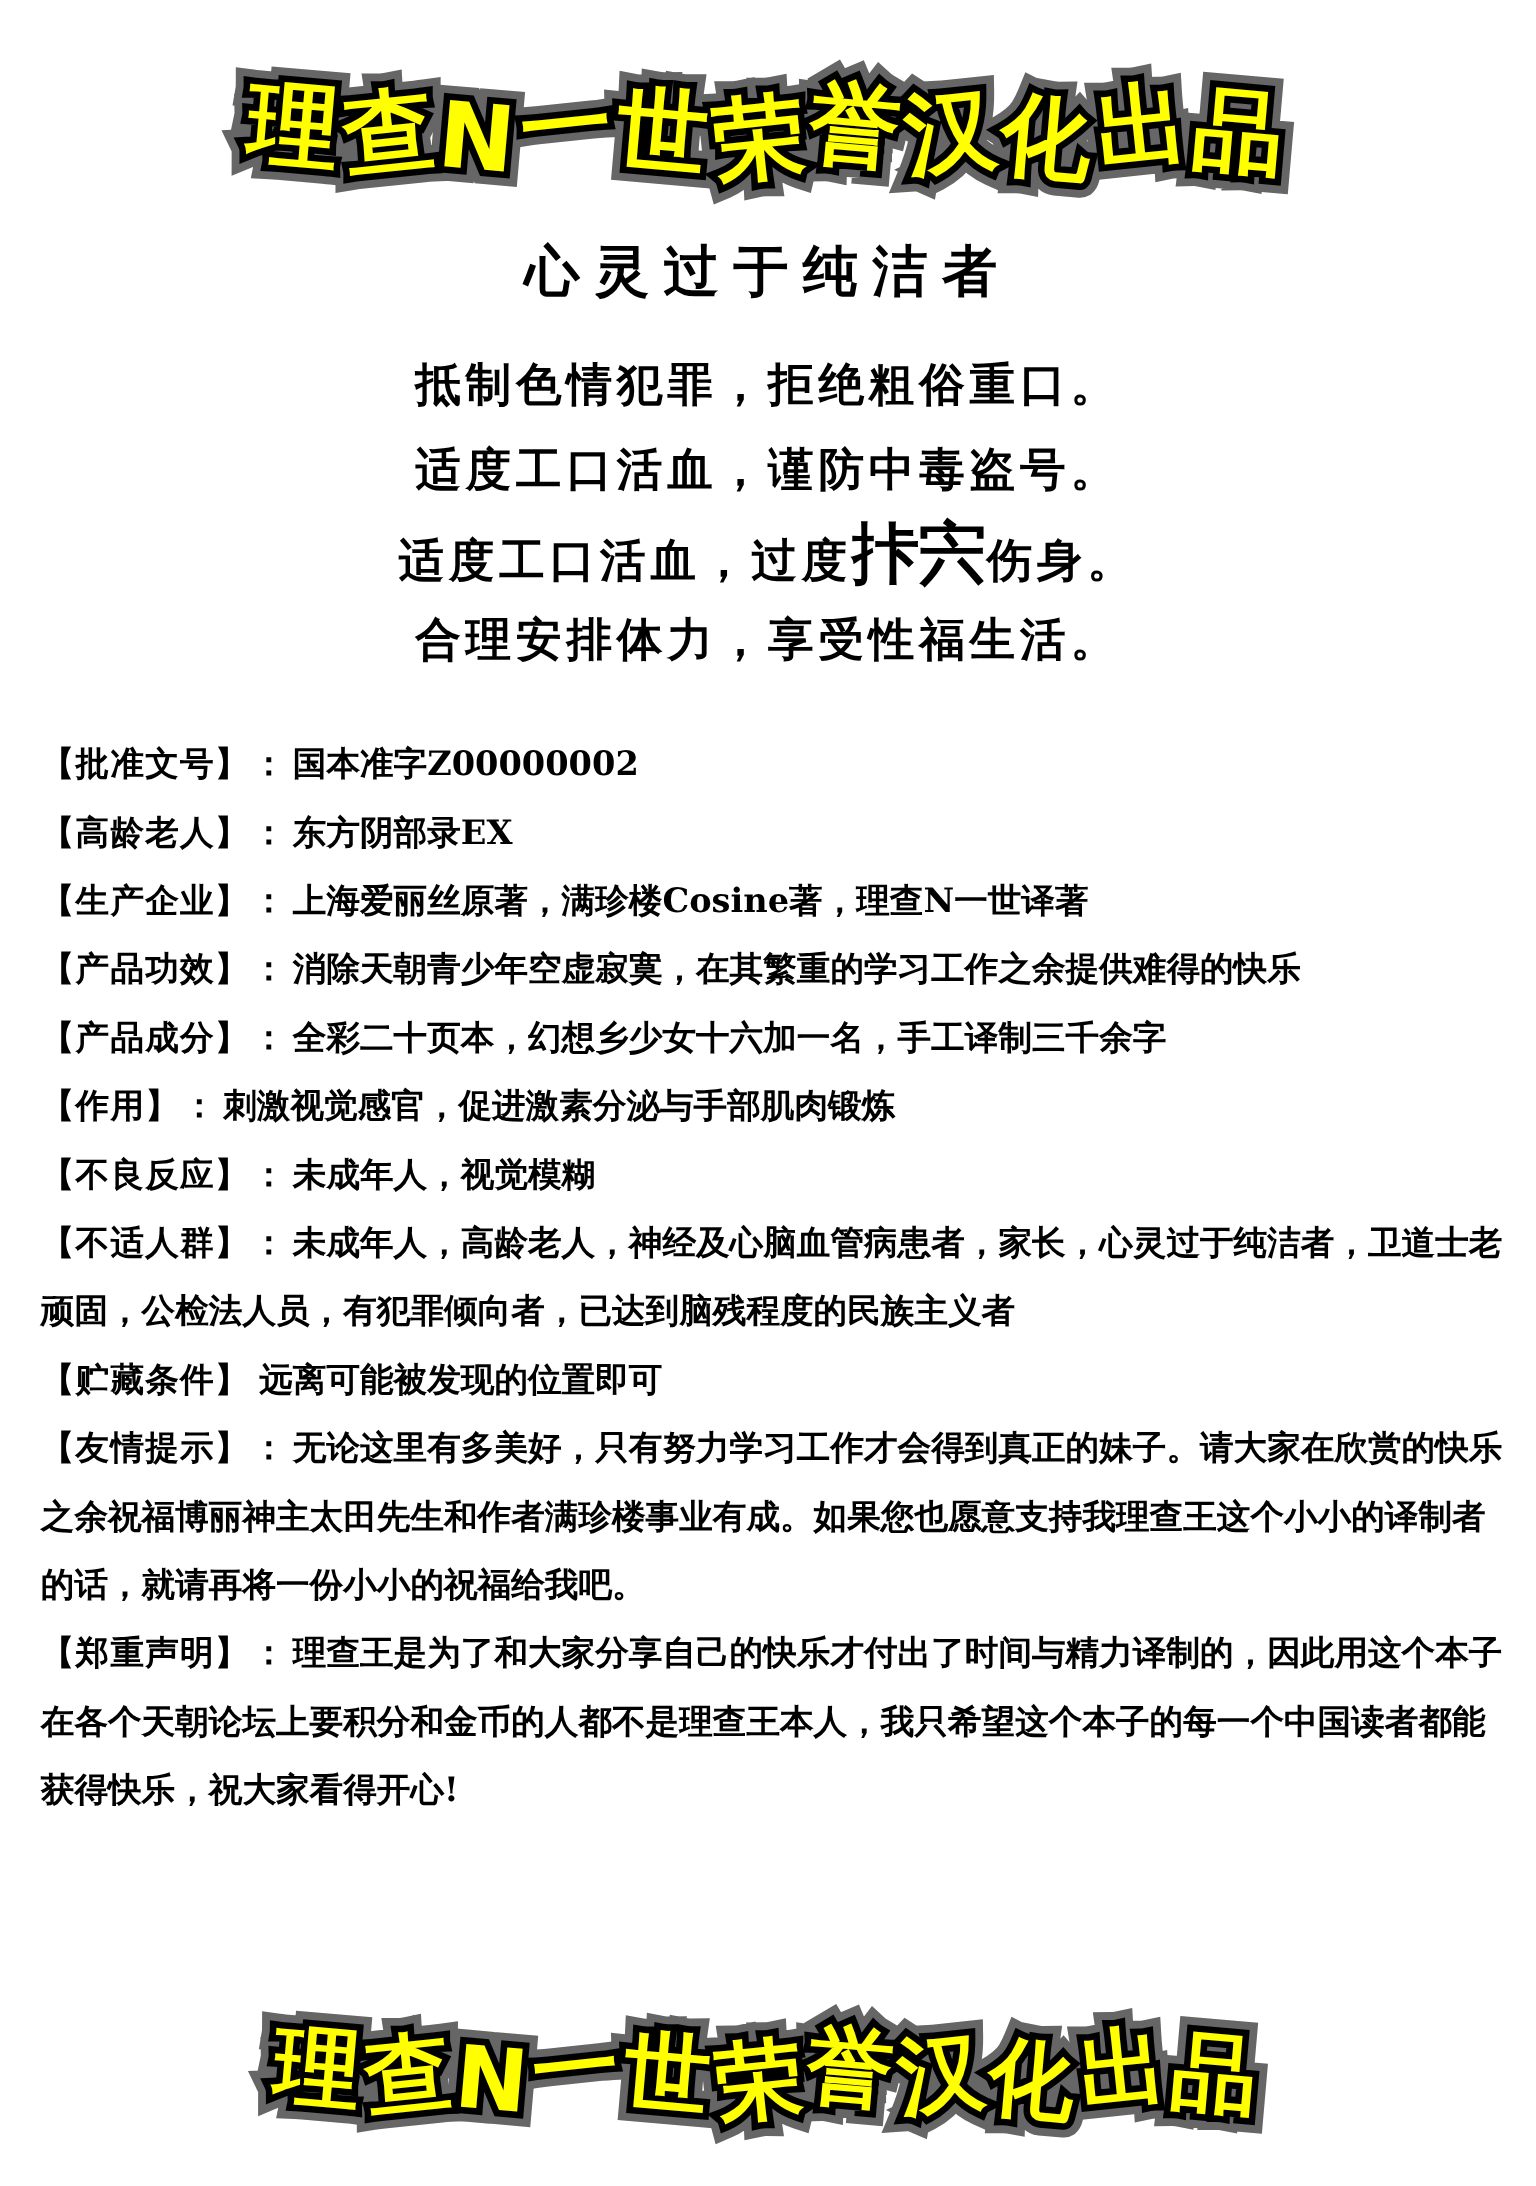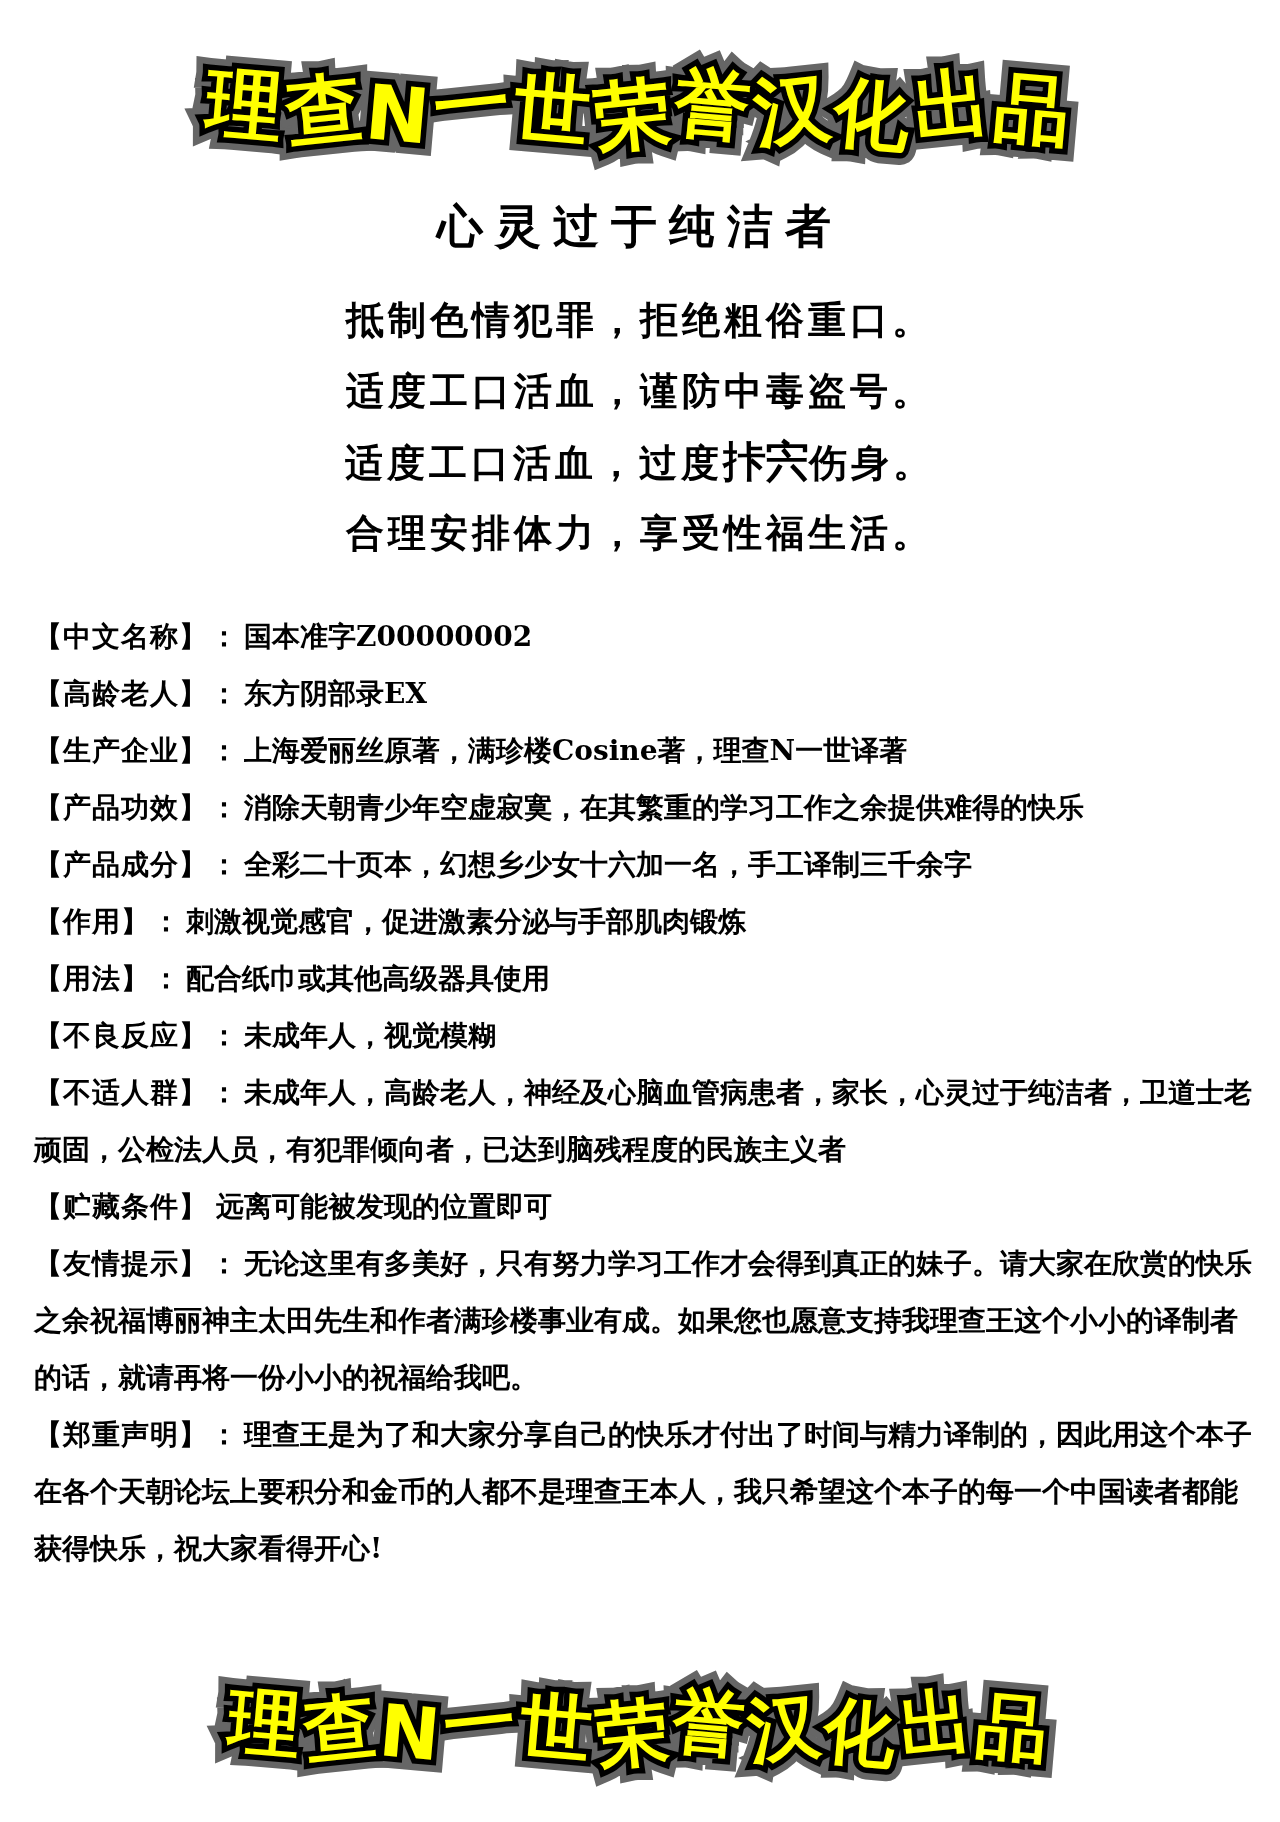--- a/index.html
+++ b/index.html
@@ -76,21 +76,21 @@
     font-size: 38px;
     font-weight: bold;
     letter-spacing: 4px;
     height: 71px;
     line-height: 71px;
     white-space: nowrap;
   }
   .slogan .special {
     font-family: "DejaVu Sans", sans-serif;
     font-weight: 900;
-    font-size: 43px;
+    font-size: 56px;
     letter-spacing: 0;
   }
 
   
   .product-list {
     margin: 40px 26px 0 34px;
   }
   .product-item {
     font-size: 28px;
     font-weight: bold;
@@ -114,27 +114,26 @@
 <div class="slogans">
   <div class="slogan">抵制色情犯罪，拒绝粗俗重口。</div>
   <div class="slogan">适度工口活血，谨防中毒盗号。</div>
   <div class="slogan">
     <span>适度工口活血，过度</span><span class="special">拤宍</span><span>伤身。</span>
   </div>
   <div class="slogan">合理安排体力，享受性福生活。</div>
 </div>
 
 <div class="product-list">
-  <div class="product-item"><span class="label">【中文名称】</span><span class="sep">：</span><span class="value">国本准字Z00000002</span></div>
+  <div class="product-item"><span class="label">【批准文号】</span><span class="sep">：</span><span class="value">国本准字Z00000002</span></div>
   <div class="product-item"><span class="label">【高龄老人】</span><span class="sep">：</span><span class="value">东方阴部录EX</span></div>
   <div class="product-item"><span class="label">【生产企业】</span><span class="sep">：</span><span class="value">上海爱丽丝原著，满珍楼Cosine著，理查N一世译著</span></div>
   <div class="product-item"><span class="label">【产品功效】</span><span class="sep">：</span><span class="value">消除天朝青少年空虚寂寞，在其繁重的学习工作之余提供难得的快乐</span></div>
   <div class="product-item"><span class="label">【产品成分】</span><span class="sep">：</span><span class="value">全彩二十页本，幻想乡少女十六加一名，手工译制三千余字</span></div>
   <div class="product-item"><span class="label">【作用】</span><span class="sep">：</span><span class="value">刺激视觉感官，促进激素分泌与手部肌肉锻炼</span></div>
-  <div class="product-item"><span class="label">【用法】</span><span class="sep">：</span><span class="value">配合纸巾或其他高级器具使用</span></div>
   <div class="product-item"><span class="label">【不良反应】</span><span class="sep">：</span><span class="value">未成年人，视觉模糊</span></div>
   <div class="product-item"><span class="label">【不适人群】</span><span class="sep">：</span><span class="value">未成年人，高龄老人，神经及心脑血管病患者，家长，心灵过于纯洁者，卫道士老顽固，公检法人员，有犯罪倾向者，已达到脑残程度的民族主义者</span></div>
   <div class="product-item"><span class="label">【贮藏条件】</span><span class="sep"></span><span class="value">远离可能被发现的位置即可</span></div>
   <div class="product-item"><span class="label">【友情提示】</span><span class="sep">：</span><span class="value">无论这里有多美好，只有努力学习工作才会得到真正的妹子。请大家在欣赏的快乐之余祝福博丽神主太田先生和作者满珍楼事业有成。如果您也愿意支持我理查王这个小小的译制者的话，就请再将一份小小的祝福给我吧。</span></div>
   <div class="product-item"><span class="label">【郑重声明】</span><span class="sep">：</span><span class="value">理查王是为了和大家分享自己的快乐才付出了时间与精力译制的，因此用这个本子在各个天朝论坛上要积分和金币的人都不是理查王本人，我只希望这个本子的每一个中国读者都能获得快乐，祝大家看得开心!</span></div>
 </div>
 
 <div class="banner bottom">
   <div class="banner-layer layer-halo wavy"><span class="wchar" style="transform: rotate(5deg) translateY(-5px);">理</span><span class="wchar" style="transform: rotate(-6deg) translateY(0px);">查</span><span class="wchar" style="transform: rotate(5deg) translateY(5px);">N</span><span class="wchar" style="transform: rotate(-6deg) translateY(-5px);">一</span><span class="wchar" style="transform: rotate(5deg) translateY(0px);">世</span><span class="wchar" style="transform: rotate(-6deg) translateY(5px);">荣</span><span class="wchar" style="transform: rotate(5deg) translateY(-5px);">誉</span><span class="wchar" style="transform: rotate(-6deg) translateY(0px);">汉</span><span class="wchar" style="transform: rotate(5deg) translateY(5px);">化</span><span class="wchar" style="transform: rotate(-6deg) translateY(-5px);">出</span><span class="wchar" style="transform: rotate(5deg) translateY(0px);">品</span></div>
   <div class="banner-layer layer-outline wavy"><span class="wchar" style="transform: rotate(5deg) translateY(-5px);">理</span><span class="wchar" style="transform: rotate(-6deg) translateY(0px);">查</span><span class="wchar" style="transform: rotate(5deg) translateY(5px);">N</span><span class="wchar" style="transform: rotate(-6deg) translateY(-5px);">一</span><span class="wchar" style="transform: rotate(5deg) translateY(0px);">世</span><span class="wchar" style="transform: rotate(-6deg) translateY(5px);">荣</span><span class="wchar" style="transform: rotate(5deg) translateY(-5px);">誉</span><span class="wchar" style="transform: rotate(-6deg) translateY(0px);">汉</span><span class="wchar" style="transform: rotate(5deg) translateY(5px);">化</span><span class="wchar" style="transform: rotate(-6deg) translateY(-5px);">出</span><span class="wchar" style="transform: rotate(5deg) translateY(0px);">品</span></div>

